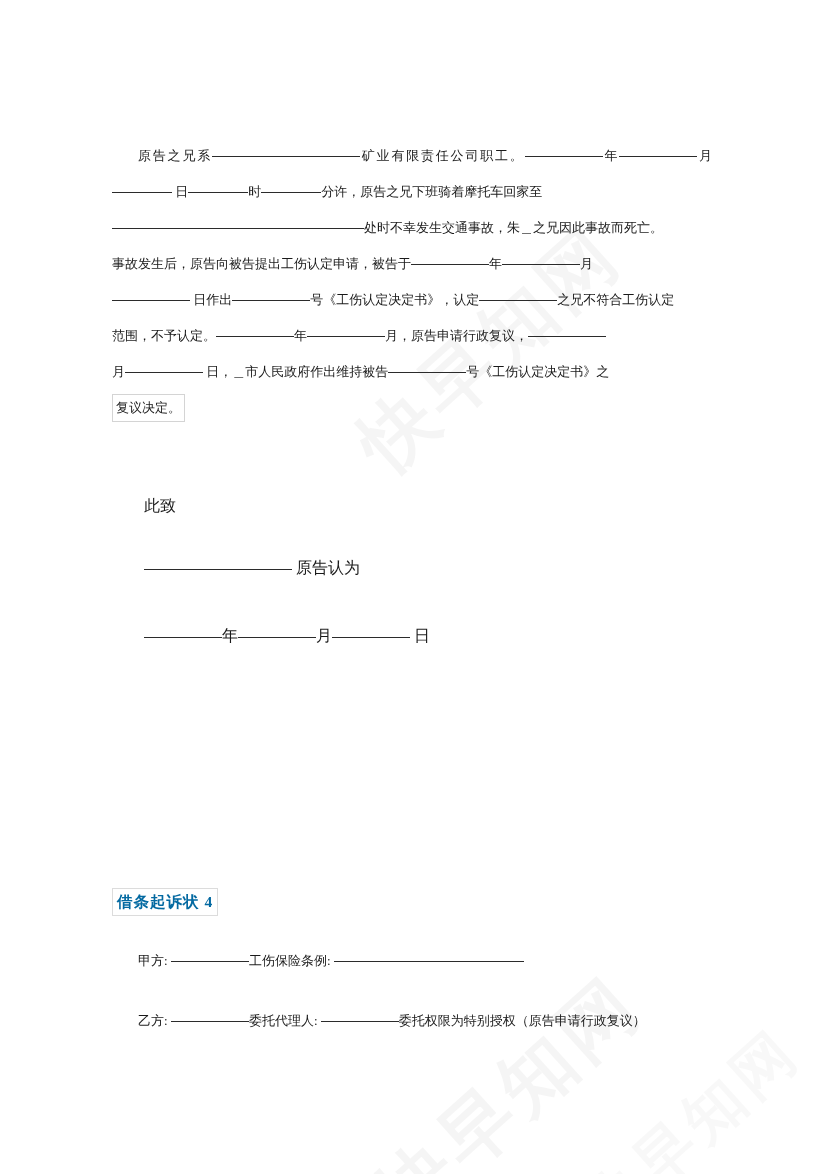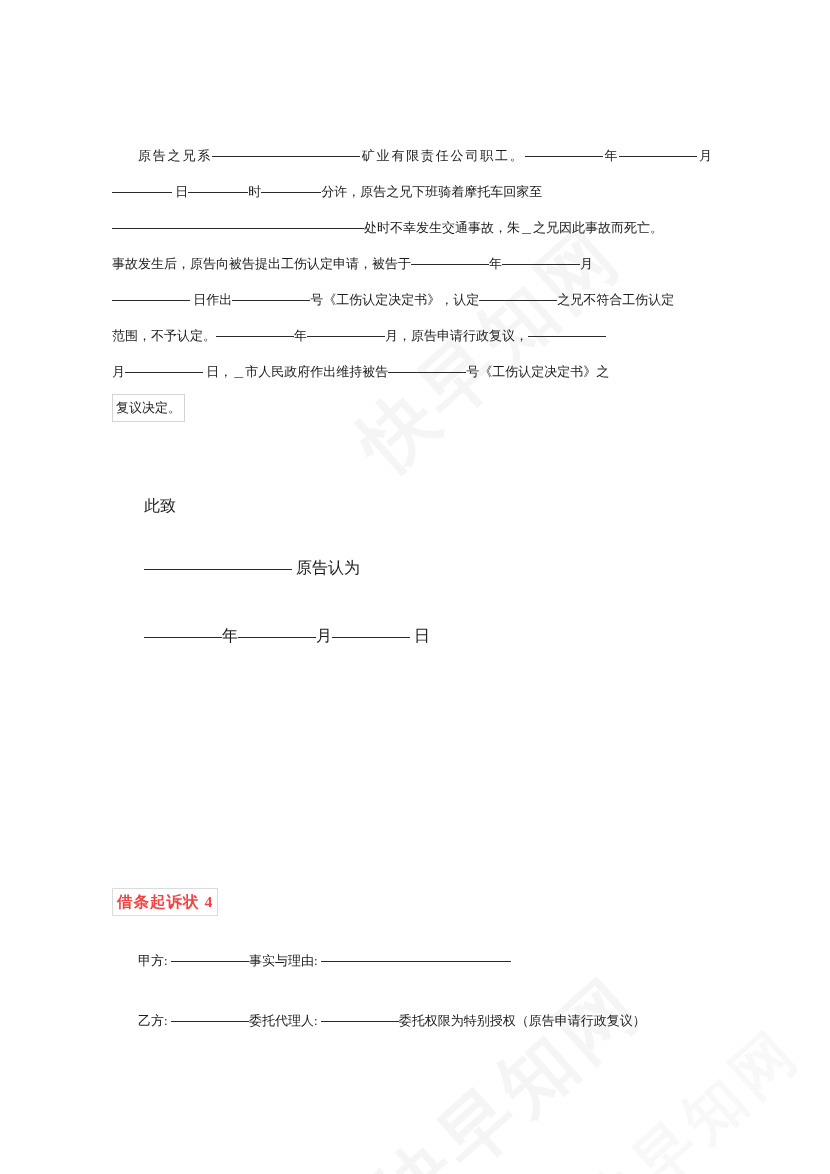--- a/index.html
+++ b/index.html
@@ -84,21 +84,21 @@
 
   .spacer-sm { height: 16px; }
   .spacer-md { height: 26px; }
   .spacer-lg { height: 36px; }
 
   
   .sec-head {
     font-family: "Liberation Serif", "DejaVu Serif", serif;
     font-size: 15.5px;
     font-weight: 600;
-    color: #ef4444;
+    color: #0369a1;
     border: 1px solid #dcdcdc;
     display: inline-block;
     padding: 1px 4px;
     line-height: 24px;
     letter-spacing: 1px;
   }
 
   .sig-line { font-size: 16px; line-height: 36px; }
   .sig-indent { padding-left: 2em; }
 </style>
@@ -145,20 +145,20 @@
     <div class="sig-line sig-indent"><span class="u u-m"></span><span>年</span><span class="u u-m"></span><span>月</span><span class="u u-m"></span>&nbsp;<span>日</span></div>
 
   </div>
 
   <div style="position:absolute; left:112px; top:888px;">
     <span class="sec-head">借条起诉状 4</span>
   </div>
 
   <div style="position:absolute; left:112px; top:942px; width:600px;">
 
-    <p class="para indent" style="line-height:38px;"><span>甲方:</span>&nbsp;<span class="u u-m"></span><span>事实与理由:</span>&nbsp;<span class="u u-xxl"></span></p>
+    <p class="para indent" style="line-height:38px;"><span>甲方:</span>&nbsp;<span class="u u-m"></span><span>工伤保险条例:</span>&nbsp;<span class="u u-xxl"></span></p>
 
     <div style="height:22px"></div>
 
     <p class="para indent" style="line-height:38px;"><span>乙方:</span>&nbsp;<span class="u u-m"></span><span>委托代理人:</span>&nbsp;<span class="u u-m"></span><span>委托权限为特别授权（原告申请行政复议）</span></p>
 
   </div>
 </div>
 
 </body></html>

